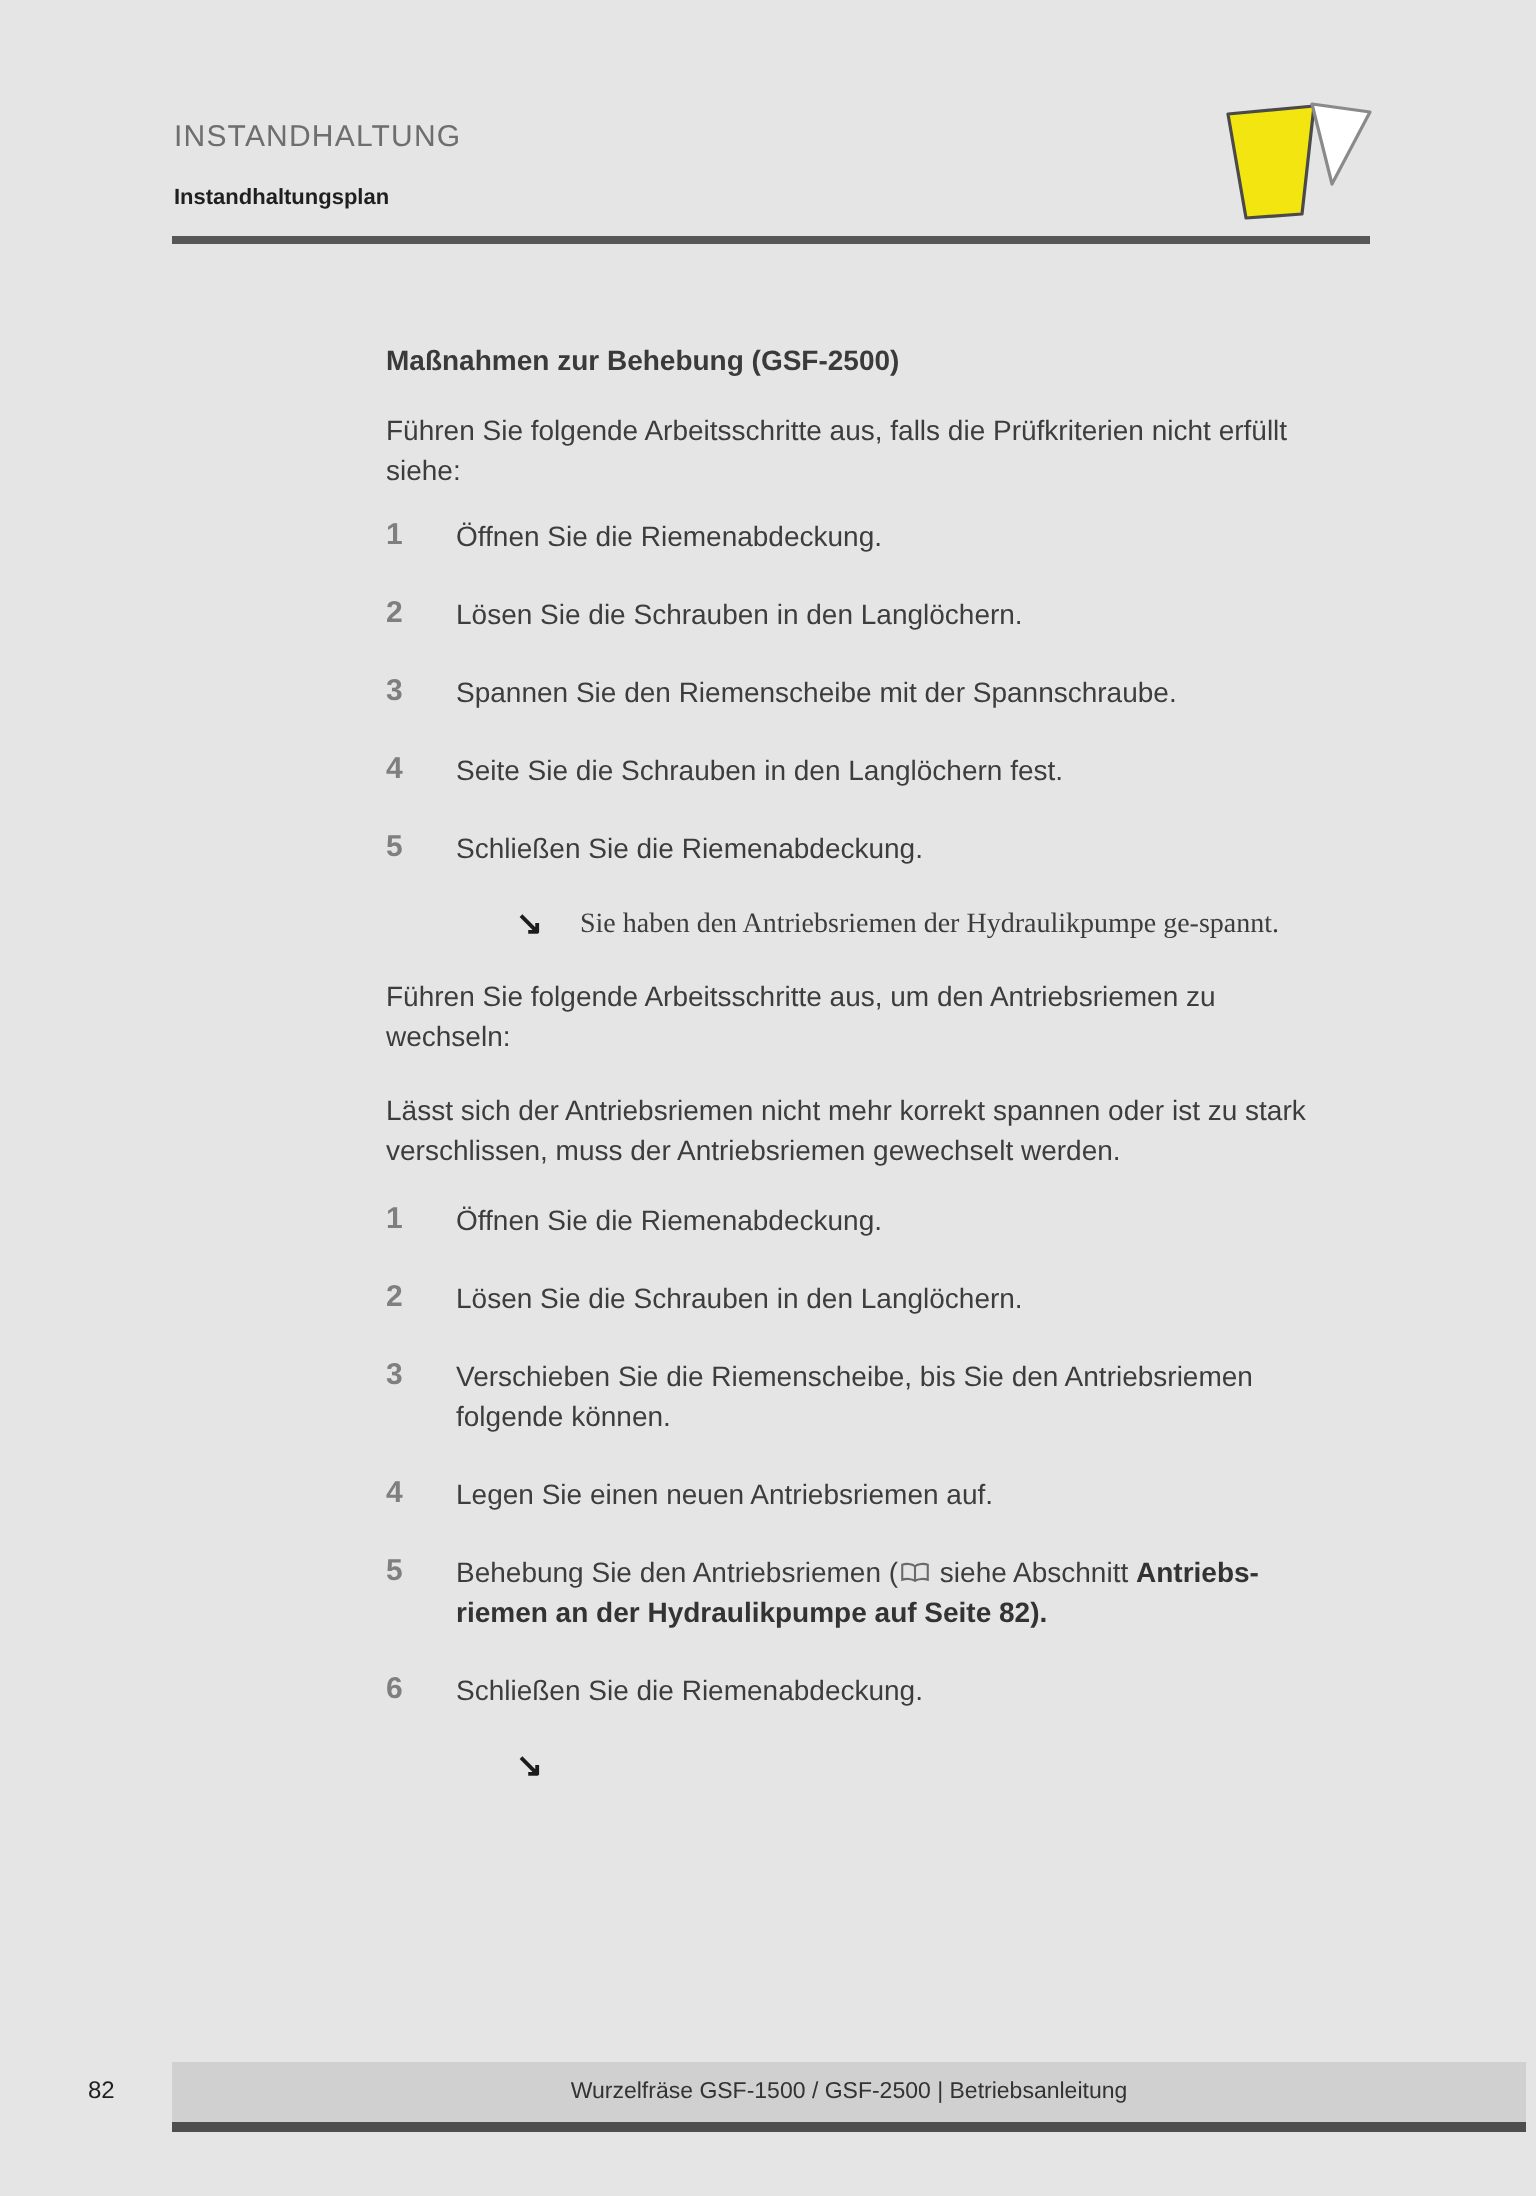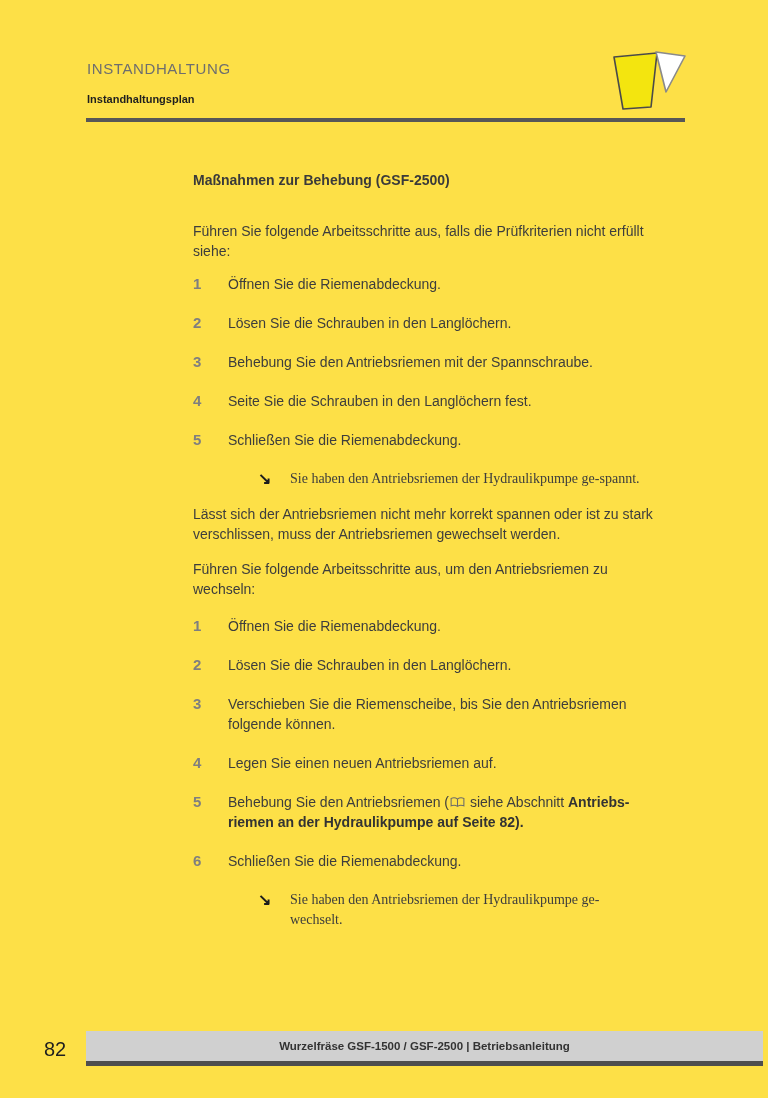--- a/index.html
+++ b/index.html
@@ -1,20 +1,20 @@
 <!DOCTYPE html>
 <html><head>
 <meta charset="utf-8">
 <style>
   html,body{margin:0;padding:0;}
   body{background:#ffffff;}
   .page{
     position:relative;
     width:768px;height:1098px;
-    background:#fde047;
+    background:#e5e5e5;
     font-family:"Liberation Sans", sans-serif;
     color:#3d3d3d;
     overflow:hidden;
   }
   
   .kicker{
     position:absolute;left:87px;top:60px;
     font-size:15px;letter-spacing:0.6px;
     color:#6e6e6e;
   }
@@ -32,21 +32,21 @@
   }
   
   .col{
     position:absolute;left:193px;top:170px;width:472px;
     font-size:14px;line-height:20px;
   }
   .h3{
     font-size:14px;line-height:20px;font-weight:bold;color:#3a3a3a;
     margin:0;
   }
-  .h3.first{margin-bottom:31px;}
+  .h3.first{margin-bottom:15px;}
   .h3.second{margin-bottom:16px;}
   .para{margin:0;}
   .para.intro1{margin-bottom:13px;}
   .para.mid1{margin-bottom:15px;}
   .para.intro2{margin-bottom:17px;}
   ol.steps{list-style:none;margin:0;padding:0;}
   ol.steps li{
     display:flex;align-items:flex-start;
     margin:0 0 19px 0;
   }
@@ -66,29 +66,29 @@
     flex:0 0 32px;
     font-size:16px;font-weight:bold;color:#1c1c1c;
     line-height:19px;
   }
   .result-text{flex:0 0 358px;max-width:358px;font-family:Liberation Serif, serif;}
   .bold-ref{font-weight:bold;color:#333333;}
   .book-icon{vertical-align:-1px;margin:0 1px;}
   
   .page-number{
     position:absolute;left:44px;top:1038px;
-    font-size:20px;color:#1f1f1f;
+    font-size:12px;color:#1f1f1f;
   }
   .footer-bar{
     position:absolute;left:86px;top:1031px;
     width:677px;height:30px;
     background:#d0d0d0;
     border-bottom:5px solid #4e4e4e;
     display:flex;align-items:center;justify-content:center;
-    font-size:11.5px;color:#333333;font-weight:bold;
+    font-size:11.5px;color:#333333;
   }
 </style>
 </head>
 <body>
 
 <div class="page">
 
   <div class="kicker">INSTANDHALTUNG</div>
   <div class="subtitle">Instandhaltungsplan</div>
   <div class="header-rule"></div>
@@ -109,40 +109,40 @@
       <li>
         <span class="num">1</span>
         <span class="step-text">Öffnen Sie die Riemenabdeckung.</span>
       </li>
       <li>
         <span class="num">2</span>
         <span class="step-text">Lösen Sie die Schrauben in den Langlöchern.</span>
       </li>
       <li>
         <span class="num">3</span>
-        <span class="step-text">Behebung Sie den Antriebsriemen mit der Spannschraube.</span>
+        <span class="step-text">Spannen Sie den Riemenscheibe mit der Spannschraube.</span>
       </li>
       <li>
         <span class="num">4</span>
         <span class="step-text">Seite Sie die Schrauben in den Langlöchern fest.</span>
       </li>
       <li>
         <span class="num">5</span>
         <span class="step-text">Schließen Sie die Riemenabdeckung.</span>
       </li>
     </ol>
 
     <div class="result">
       <span class="result-arrow">↘</span>
       <span class="result-text">Sie haben den Antriebsriemen der Hydraulikpumpe ge-spannt.</span>
     </div>
 
+    <p class="para intro2">Führen Sie folgende Arbeitsschritte aus, um den Antriebsriemen zu wechseln:</p>
+
     <p class="para mid1">Lässt sich der Antriebsriemen nicht mehr korrekt spannen oder ist zu stark verschlissen, muss der Antriebsriemen gewechselt werden.</p>
-
-    <p class="para intro2">Führen Sie folgende Arbeitsschritte aus, um den Antriebsriemen zu wechseln:</p>
 
     <ol class="steps">
       <li>
         <span class="num">1</span>
         <span class="step-text">Öffnen Sie die Riemenabdeckung.</span>
       </li>
       <li>
         <span class="num">2</span>
         <span class="step-text">Lösen Sie die Schrauben in den Langlöchern.</span>
       </li>
@@ -161,21 +161,20 @@
             </svg><span> siehe Abschnitt </span><span class="bold-ref">Antriebs-riemen an der Hydraulikpumpe auf Seite 82).</span></span>
       </li>
       <li>
         <span class="num">6</span>
         <span class="step-text">Schließen Sie die Riemenabdeckung.</span>
       </li>
     </ol>
 
     <div class="result last">
       <span class="result-arrow">↘</span>
-      <span class="result-text">Sie haben den Antriebsriemen der Hydraulikpumpe ge-wechselt.</span>
     </div>
 
   </div>
 
   <div class="page-number">82</div>
   <div class="footer-bar">
     <span>Wurzelfräse GSF-1500 / GSF-2500 | Betriebsanleitung</span>
   </div>
 
 </div>

